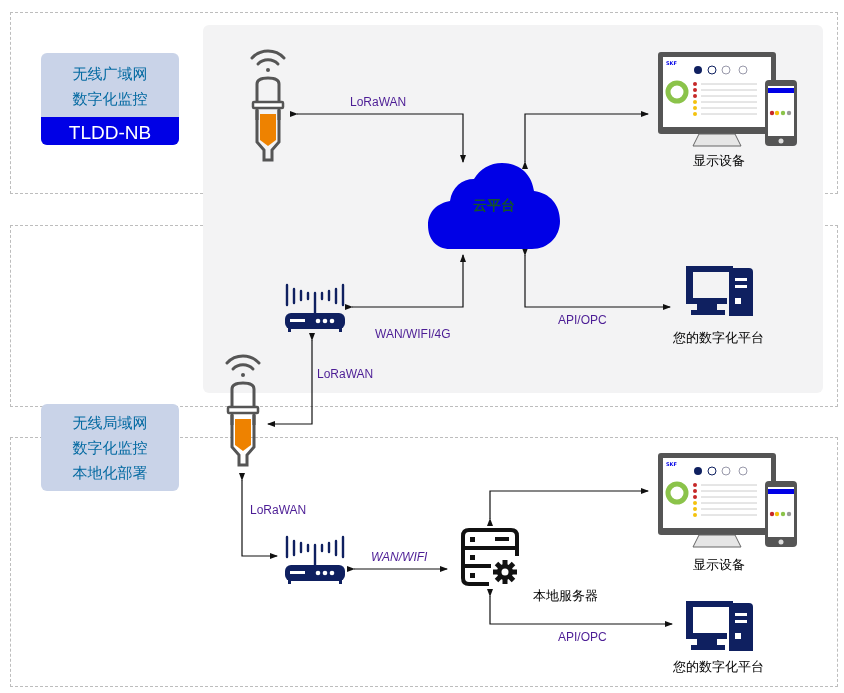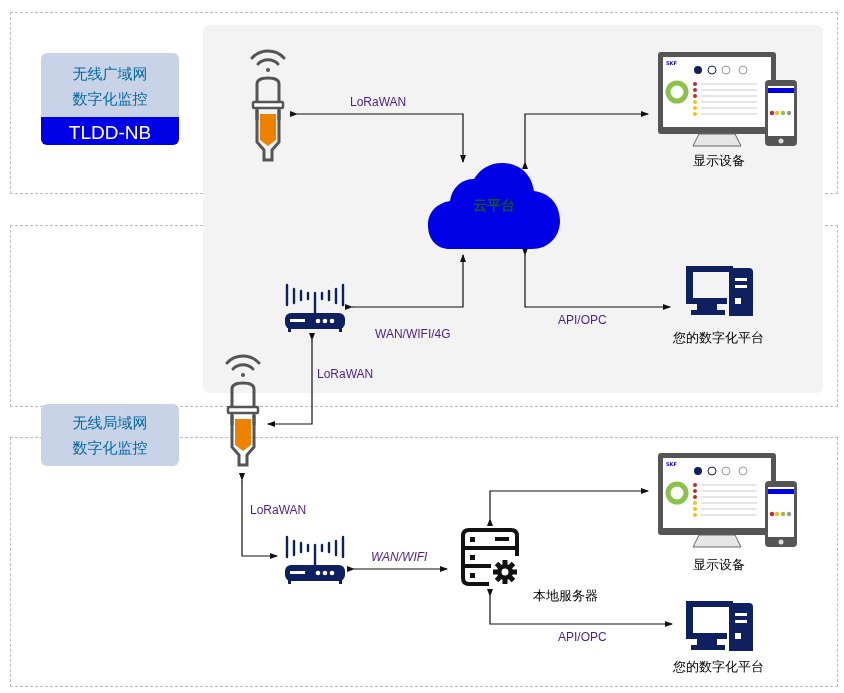--- a/index.html
+++ b/index.html
@@ -29,20 +29,21 @@
     <div>无线广域网</div>
     <div>数字化监控</div>
   </div>
   <div class="model">TLDD-NB</div>
 </div>
 
 <div class="label-box" style="top:363px;margin-top:41px;">
   <div class="lines" style="padding-top:7px;">
     <div>无线局域网</div>
     <div>数字化监控</div>
+    <div>本地化部署</div>
   </div>
 </div>
 
 <svg class="wires" viewBox="0 0 844 693">
   <defs>
     <marker id="ah" markerWidth="8" markerHeight="8" refX="7" refY="4" orient="auto" markerUnits="userSpaceOnUse">
       <path d="M0,1 L8,4 L0,7 z" fill="#111"></path>
     </marker>
   </defs>
   <g stroke="#111" stroke-width="1.2" fill="none">

